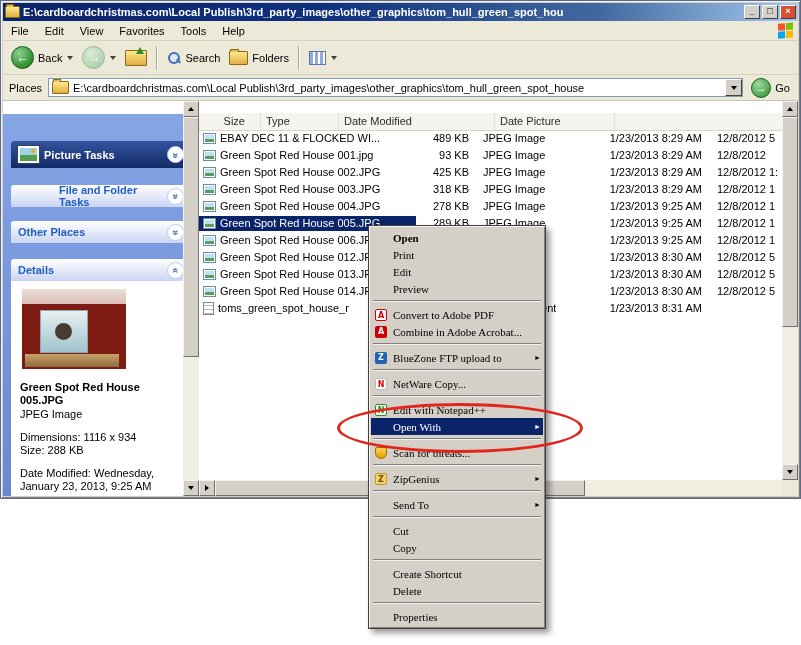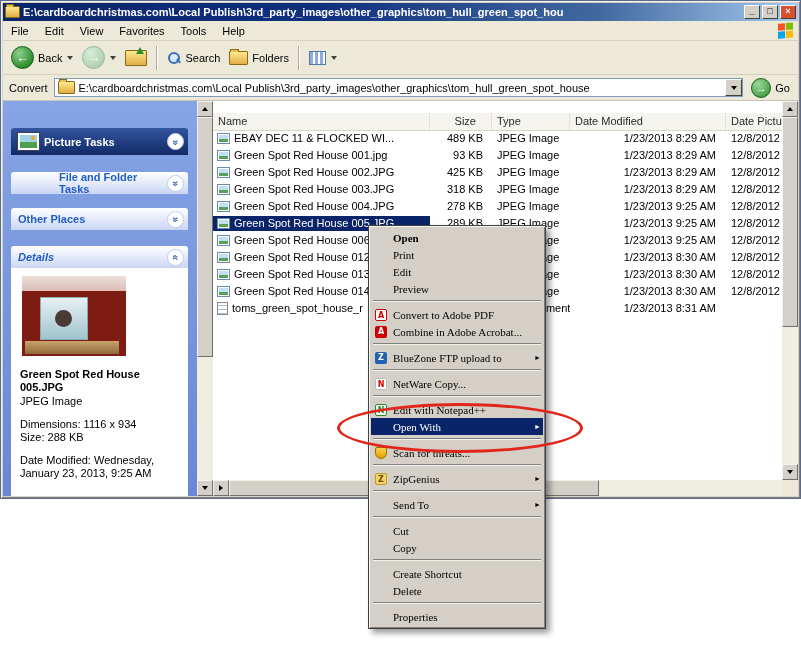--- a/index.html
+++ b/index.html
@@ -69,27 +69,27 @@
   .addr-text{flex:1;white-space:nowrap;overflow:hidden;}
   .addr-dd{width:17px;height:17px;background:#D4D0C8;border:1px solid;border-color:#fff #404040 #404040 #fff;
            display:flex;align-items:center;justify-content:center;box-sizing:border-box;flex:none;}
   .go-wrap{display:flex;align-items:center;gap:4px;padding:0 2px;}
   .go-circle{width:18px;height:18px;border-radius:50%;background:radial-gradient(circle at 35% 30%,#9CD89C,#2F8F2F);
              border:1px solid #1A5C1A;color:#fff;display:flex;align-items:center;justify-content:center;
              font-weight:bold;font-size:11px;}
   
   .main{flex:1;display:flex;background:#fff;overflow:hidden;}
   
-  .sidebar{width:194px;flex:none;position:relative;overflow:hidden;
-           background:linear-gradient(180deg,#85A5E5 0%,#6C86D4 100%);}
+  .sidebar{width:180px;flex:none;position:relative;overflow:hidden;
+           background:linear-gradient(180deg,#85A5E5 0%,#6C86D4 100%);margin-top:13px;}
   .sp-header{position:absolute;left:8px;width:177px;height:22px;border-radius:3px 3px 0 0;display:flex;
              align-items:center;padding:0 4px 0 7px;box-sizing:border-box;font-weight:bold;}
   .sp-light{background:linear-gradient(180deg,#FFFFFF 0%,#C9D5F3 100%);color:#215DC6;}
   .sp-dark{background:linear-gradient(180deg,#33549F 0%,#122A66 100%);color:#fff;height:27px;}
-  .sp-p1{top:27px;} .sp-p2{top:71px;padding-left:48px;} .sp-p3{top:107px;} .sp-p4{top:145px;font-style:italic;}
+  .sp-p1{top:27px;} .sp-p2{top:71px;padding-left:48px;} .sp-p3{top:107px;} .sp-p4{top:145px;}
   .pt-icon{width:17px;height:13px;border:2px solid #fff;box-shadow:0 0 0 1px #345;margin-right:5px;
            background:linear-gradient(180deg,#9FD3E6 0 55%,#4E9E4E 55%);position:relative;flex:none;}
   .pt-icon::before{content:"";position:absolute;right:2px;top:1px;width:4px;height:4px;border-radius:50%;
            background:#F5A623;}
   .chev{margin-left:auto;width:15px;height:15px;border-radius:50%;background:#fff;color:#3A62B8;
         display:flex;align-items:center;justify-content:center;border:1px solid #C0CCEE;
         font-size:10px;font-weight:bold;flex:none;}
   .chev span{transform:rotate(90deg);display:block;line-height:1;letter-spacing:-1px;}
   .sp-body{position:absolute;left:8px;top:167px;width:177px;bottom:0;background:#FFFFFF;
            padding:6px 9px;box-sizing:border-box;line-height:13px;}
@@ -223,21 +223,21 @@
         <span>Folders</span>
       </div>
       <div class="tsep"></div>
       <div class="tbtn">
         <span class="views-grid"></span>
         <span class="dd-tri"></span>
       </div>
     </div>
 
     <div class="addressbar">
-      <span>Convert</span>
+      <span>Places</span>
       <div class="addr-field">
         <span class="addr-icon"></span>
         <span class="addr-text">E:\cardboardchristmas.com\Local Publish\3rd_party_images\other_graphics\tom_hull_green_spot_house</span>
         <span class="addr-dd">
             <span class="tri tri-down"></span>
           </span>
       </div>
       <div class="go-wrap">
         <span class="go-circle">→</span>
         <span>Go</span>
@@ -295,21 +295,20 @@
             <span class="tri tri-up"></span>
           </div>
         <div class="sb-thumb" style="top:16px;height:240px"></div>
         <div class="sb-btn" style="bottom:0">
             <span class="tri tri-down"></span>
           </div>
       </div>
 
       <div class="list">
         <div class="list-head" id="list-head">
-            <div class="hcell c-name">Name</div>
             <div class="hcell c-size">Size</div>
             <div class="hcell c-type">Type</div>
             <div class="hcell c-mod">Date Modified</div>
             <div class="hcell c-pic">Date Picture</div>
           </div>
         <div class="list-rows" id="list-rows">
             <div class="lrow">
               <div class="cell c-name name-cell">
                 <span class="fi-img"></span>
                 <span class="fname">EBAY DEC 11 &amp; FLOCKED WI...</span>

